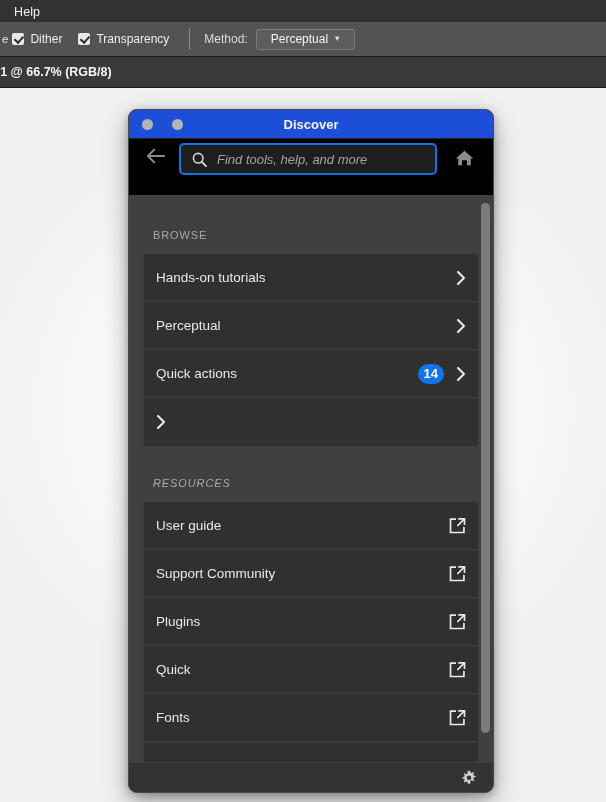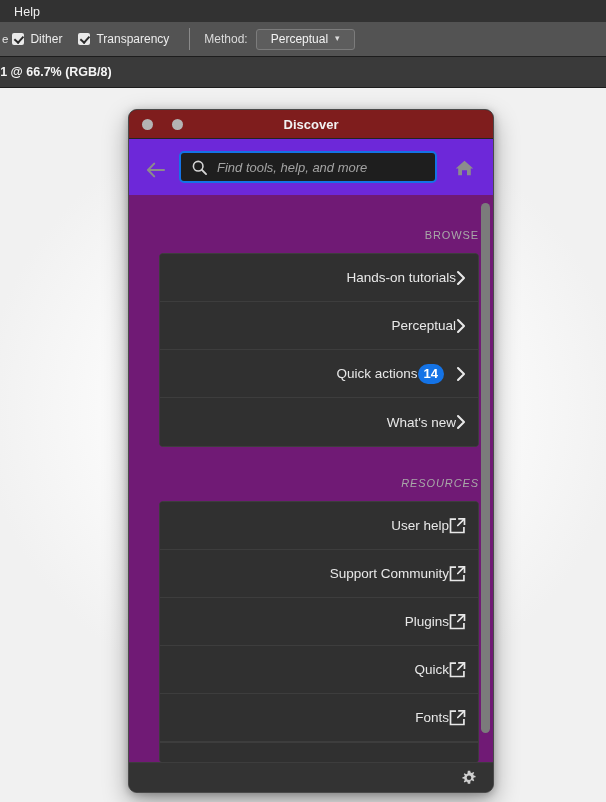--- a/index.html
+++ b/index.html
@@ -133,21 +133,21 @@
       0 10px 26px rgba(0,0,0,.33),
       0 2px 8px rgba(0,0,0,.26);
     overflow: hidden;
     display: flex;
     flex-direction: column;
     border: 1px solid #4a4a4a;
   }
 
   .dv-titlebar {
     height: 29px;
-    background: #7f1d1d;
+    background: #1d4ed8;
     border-bottom: 1px solid #232323;
     display: flex;
     align-items: center;
     position: relative;
     flex: none;
   }
   .traffic {
     display: flex;
     gap: 19px;
     margin-left: 13px;
@@ -162,24 +162,24 @@
     left: 0; right: 0;
     text-align: center;
     color: #f2f2f2;
     font-size: 13px;
     font-weight: bold;
     pointer-events: none;
   }
 
   .dv-searchbar {
     height: 56px;
-    background: #6d28d9;
-    display: flex;
-    align-items: flex-end;
-    padding: 12px 14px;
+    background: #000000;
+    display: flex;
+    align-items: flex-start;
+    padding: 4px 14px;
     gap: 10px;
     flex: none;
   }
   .back-btn {
     width: 26px; height: 26px;
     display: flex;
     align-items: center;
     justify-content: center;
     flex: none;
   }
@@ -203,43 +203,41 @@
     gap: 10px;
   }
   .search-field .ph {
     color: #a3a3a3;
     font-size: 13px;
     font-style: italic;
   }
 
   .dv-scrollarea {
     flex: 1;
-    background: #701a75;
+    background: #404040;
     position: relative;
     overflow: hidden;
-    text-align: right;
   }
   .dv-scrollinner {
     padding: 0 14px;
   }
 
   .section-head {
     color: #a8a8a8;
     font-size: 11px;
     letter-spacing: .9px;
     padding: 34px 0 12px 10px;
   }
   .section-head.tight { padding-top: 30px; font-style: italic; }
 
   .card {
     background: #303030;
     border: 1px solid #3d3d3d;
     border-radius: 4px;
     overflow: hidden;
-    margin-left: 16px;
   }
   .row {
     height: 48px;
     display: flex;
     align-items: center;
     padding: 0 12px 0 12px;
     border-bottom: 1px solid #3d3d3d;
     background: #303030;
   }
   .row:last-child { border-bottom: none; }
@@ -388,33 +386,32 @@
 
         <div class="row">
           <span class="row-label">Quick actions</span>
           <span class="badge">14</span>
           <svg width="10" height="16" viewBox="0 0 10 16">
             <path d="M2 2 L8 8 L2 14" fill="none" stroke="#e8e8e8" stroke-width="2.1" stroke-linecap="round" stroke-linejoin="round"></path>
           </svg>
         </div>
 
         <div class="row">
-          <span class="row-label">What's new</span>
           <svg width="10" height="16" viewBox="0 0 10 16">
             <path d="M2 2 L8 8 L2 14" fill="none" stroke="#e8e8e8" stroke-width="2.1" stroke-linecap="round" stroke-linejoin="round"></path>
           </svg>
         </div>
 
       </div>
 
       <div class="section-head tight">RESOURCES</div>
       <div class="card">
 
         <div class="row">
-          <span class="row-label">User help</span>
+          <span class="row-label">User guide</span>
           <svg width="17" height="17" viewBox="0 0 18 18">
             <path d="M6.5 2.2 H1.6 V16.4 H15.8 V11.5" fill="none" stroke="#e8e8e8" stroke-width="1.8" stroke-linecap="square"></path>
             <path d="M9.3 9 L16.1 2.2" fill="none" stroke="#e8e8e8" stroke-width="1.8" stroke-linecap="round"></path>
             <path d="M10.6 1.9 H16.4 V7.7" fill="none" stroke="#e8e8e8" stroke-width="1.8" stroke-linecap="square"></path>
           </svg>
         </div>
 
         <div class="row">
           <span class="row-label">Support Community</span>
           <svg width="17" height="17" viewBox="0 0 18 18">

